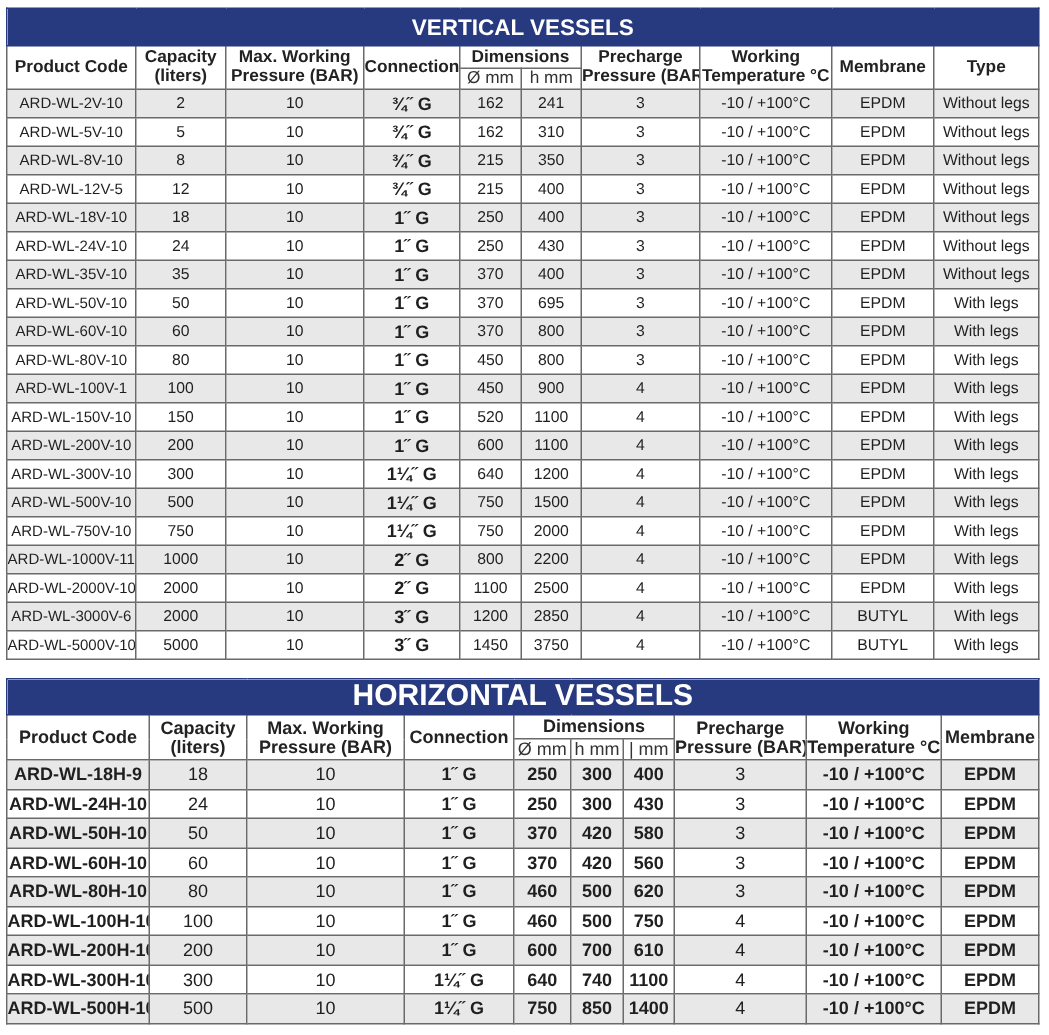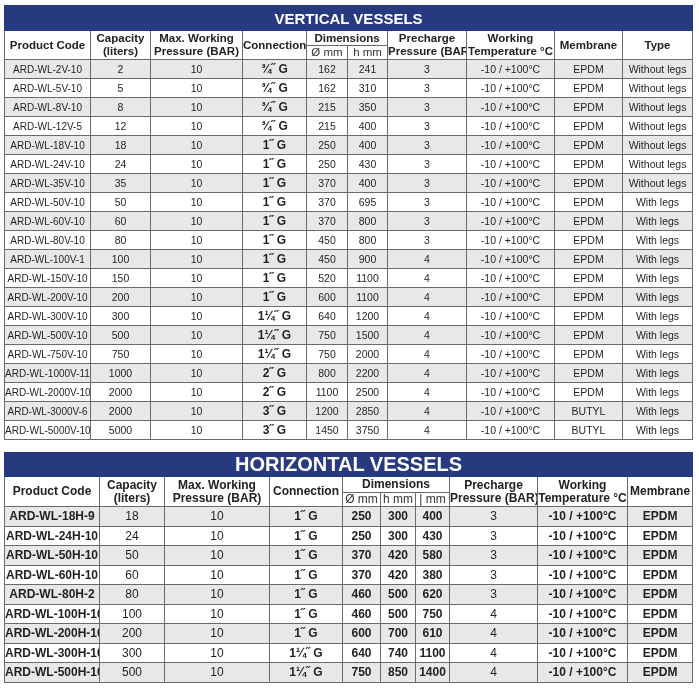--- a/index.html
+++ b/index.html
@@ -374,27 +374,27 @@
         <td>-10 / +100°C</td>
         <td>EPDM</td>
       </tr>
       <tr>
         <td>ARD-WL-60H-10</td>
         <td class="num">60</td>
         <td class="num">10</td>
         <td class="conn">1˝ G</td>
         <td>370</td>
         <td>420</td>
-        <td>380</td>
+        <td>560</td>
         <td class="num">3</td>
         <td>-10 / +100°C</td>
         <td>EPDM</td>
       </tr>
       <tr>
-        <td>ARD-WL-80H-2</td>
+        <td>ARD-WL-80H-10</td>
         <td class="num">80</td>
         <td class="num">10</td>
         <td class="conn">1˝ G</td>
         <td>460</td>
         <td>500</td>
         <td>620</td>
         <td class="num">3</td>
         <td>-10 / +100°C</td>
         <td>EPDM</td>
       </tr>

